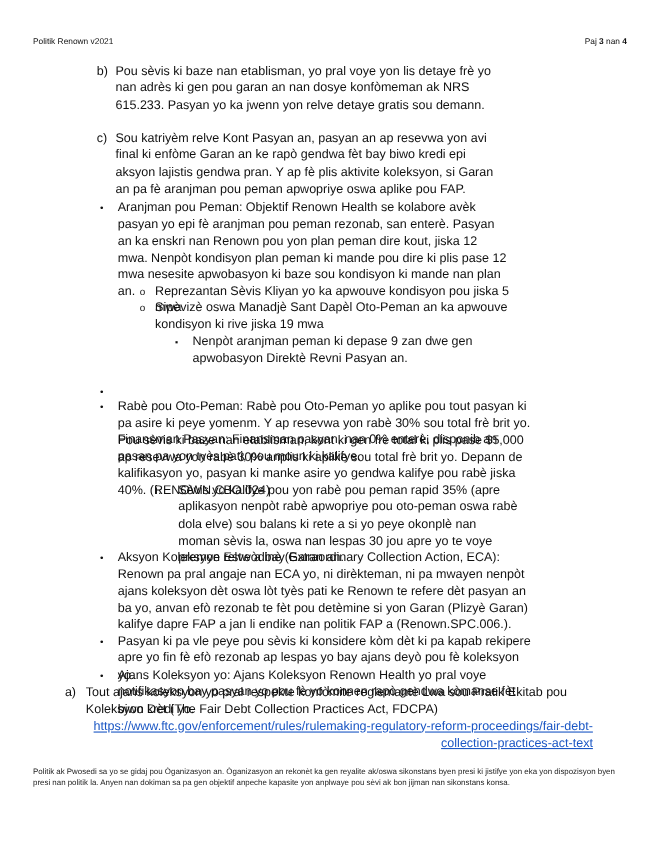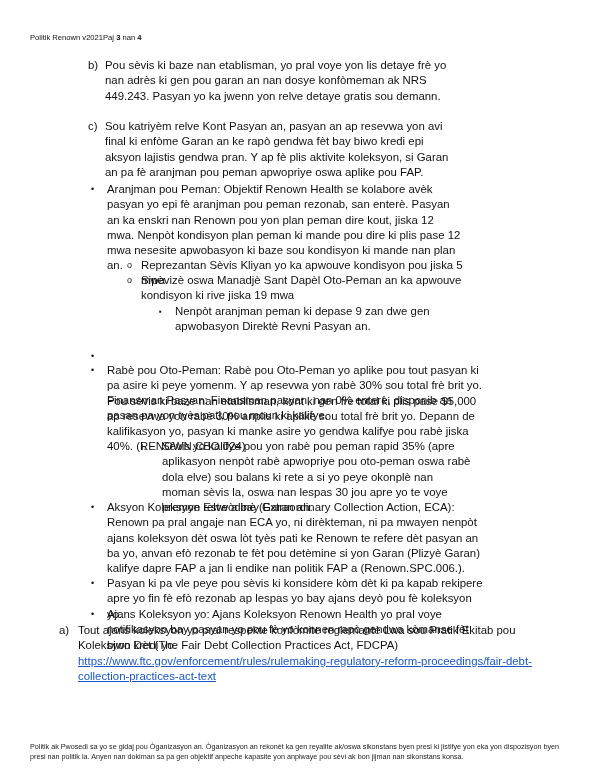--- a/index.html
+++ b/index.html
@@ -2,46 +2,46 @@
 <html><head>
 <meta charset="utf-8">
 <style>
   html, body { margin: 0; padding: 0; background: #ffffff; }
   body {
     width: 600px; height: 776px; position: relative; overflow: hidden;
     font-family: "Liberation Sans", sans-serif; color: #111111;
   }
   .header {
     position: absolute; top: 33px; left: 30px; right: 30px;
-    font-size: 7.6px; display: flex; justify-content: flex-start;
+    font-size: 7.6px; display: flex; justify-content: space-between;
   }
   .header b { font-weight: bold; }
   .body-text { font-size: 11.4px; line-height: 15.3px; }
   .block { position: absolute; }
   .row { display: flex; }
   .label { flex: 0 0 auto; }
   .text { flex: 1 1 auto; }
   .link { color: #1a56c4; text-decoration: underline; cursor: pointer; }
   .bullet { font-size: 9px; line-height: 15.3px; }
   .footer {
-    position: absolute; top: 742px; left: 30px; width: 530px;
+    position: absolute; top: 697px; left: 30px; width: 530px;
     font-size: 7.2px; line-height: 9.8px; color: #222;
   }
 </style>
 </head>
 <body>
 
 <div class="header">
   <span>Politik Renown v2021</span>
   <span><span>Paj </span><b>3</b><span> nan </span><b>4</b></span>
 </div>
 
 <div class="block body-text row" style="top:58px; left:88px; width:372px;">
   <span class="label" style="width:17px;">b)</span>
-  <span class="text">Pou sèvis ki baze nan etablisman, yo pral voye yon lis detaye frè yo nan adrès ki gen pou garan an nan dosye konfòmeman ak NRS 449.243. Pasyan yo ka jwenn yon relve detaye gratis sou demann.</span>
+  <span class="text">Pou sèvis ki baze nan etablisman, yo pral voye yon lis detaye frè yo nan adrès ki gen pou garan an nan dosye konfòmeman ak NRS 615.233. Pasyan yo ka jwenn yon relve detaye gratis sou demann.</span>
 </div>
 
 <div class="block body-text row" style="top:119px; left:88px; width:372px;">
   <span class="label" style="width:17px;">c)</span>
   <span class="text">Sou katriyèm relve Kont Pasyan an, pasyan an ap resevwa yon avi final ki enfòme Garan an ke rapò gendwa fèt bay biwo kredi epi aksyon lajistis gendwa pran. Y ap fè plis aktivite koleksyon, si Garan an pa fè aranjman pou peman apwopriye oswa aplike pou FAP.</span>
 </div>
 
 <div class="block body-text row" style="top:182px; left:91px; width:371px;">
   <span class="label bullet" style="width:16px;">•</span>
   <span class="text">Aranjman pou Peman: Objektif Renown Health se kolabore avèk pasyan yo epi fè aranjman pou peman rezonab, san enterè. Pasyan an ka enskri nan Renown pou yon plan peman dire kout, jiska 12 mwa. Nenpòt kondisyon plan peman ki mande pou dire ki plis pase 12 mwa nesesite apwobasyon ki baze sou kondisyon ki mande nan plan an.</span>
@@ -85,20 +85,20 @@
 
 <div class="block body-text row" style="top:607px; left:91px; width:400px;">
   <span class="label bullet" style="width:16px;">•</span>
   <span class="text" style="padding-right:20px;">Ajans Koleksyon yo: Ajans Koleksyon Renown Health yo pral voye notifikasyon bay pasyan yo pou fè yo konnen rapò gendwa kòmanse fèt biwo kredi yo.</span>
 </div>
 
 <div class="block body-text row" style="top:623px; left:59px; width:480px;">
   <span class="label" style="width:19px;">a)</span>
   <span class="text">
     <span style="display:block; padding-right:20px;">Tout ajans koleksyon yo pral respekte konfòmite reglemantè Lwa sou Pratik Ekitab pou Koleksyon Dèt (The Fair Debt Collection Practices Act, FDCPA)</span>
-    <a class="link" style="display:block;">
+    <a class="link" style="display:block;text-align:right;">
       <span>https://www.ftc.gov/enforcement/rules/rulemaking-regulatory-reform-proceedings/fair-debt-</span><br>
       <span>collection-practices-act-text</span>
     </a>
   </span>
 </div>
 
 <div class="footer">Politik ak Pwosedi sa yo se gidaj pou Òganizasyon an. Òganizasyon an rekonèt ka gen reyalite ak/oswa sikonstans byen presi ki jistifye yon eka yon dispozisyon byen presi nan politik la. Anyen nan dokiman sa pa gen objektif anpeche kapasite yon anplwaye pou sèvi ak bon jijman nan sikonstans konsa.</div>
 
 </body></html>

